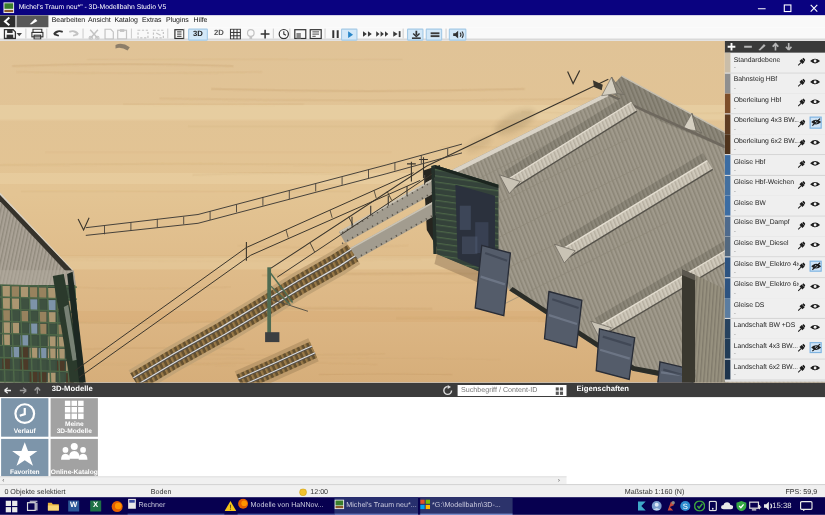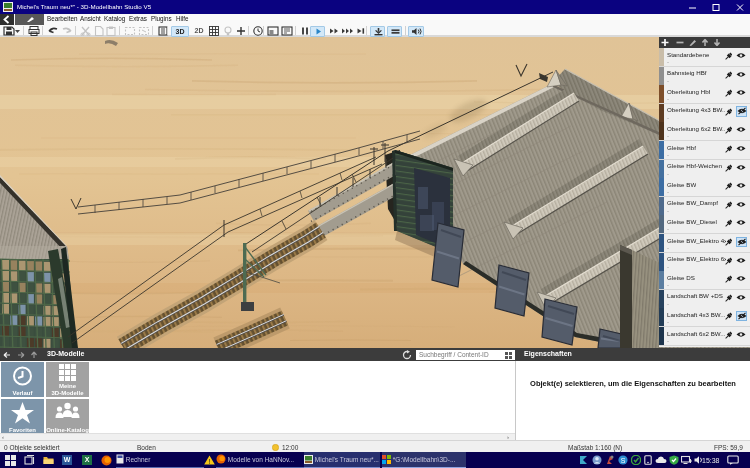--- a/index.html
+++ b/index.html
@@ -872,23 +872,20 @@
             <circle cx="13.5" cy="8" r="2.6"></circle>
             <path d="M9.5 17 Q9.5 11.5 13.5 11.5 Q17.5 11.5 17.5 17 Z"></path>
             <circle cx="29.5" cy="8" r="2.6"></circle>
             <path d="M25.5 17 Q25.5 11.5 29.5 11.5 Q33.5 11.5 33.5 17 Z"></path>
           </g>
         </svg>
     <div class="lbl">Online-Katalog</div>
   </div>
 </div>
 
-<div id="props" class="abs">
-  <div class="msg">Objekt(e) selektieren, um die Eigenschaften zu bearbeiten</div>
-</div>
 
 <div id="hscroll" class="abs">
       <span class="abs" style="left:2px;top:0">‹</span>
       <span class="abs" style="left:507px;top:0">›</span>
     </div>
 
 <div id="status" class="abs">
   <span style="left:4px">0 Objekte selektiert</span>
   <span style="left:137px">Boden</span>
   <svg class="abs" style="left:272px;top:3px" width="7" height="7">

